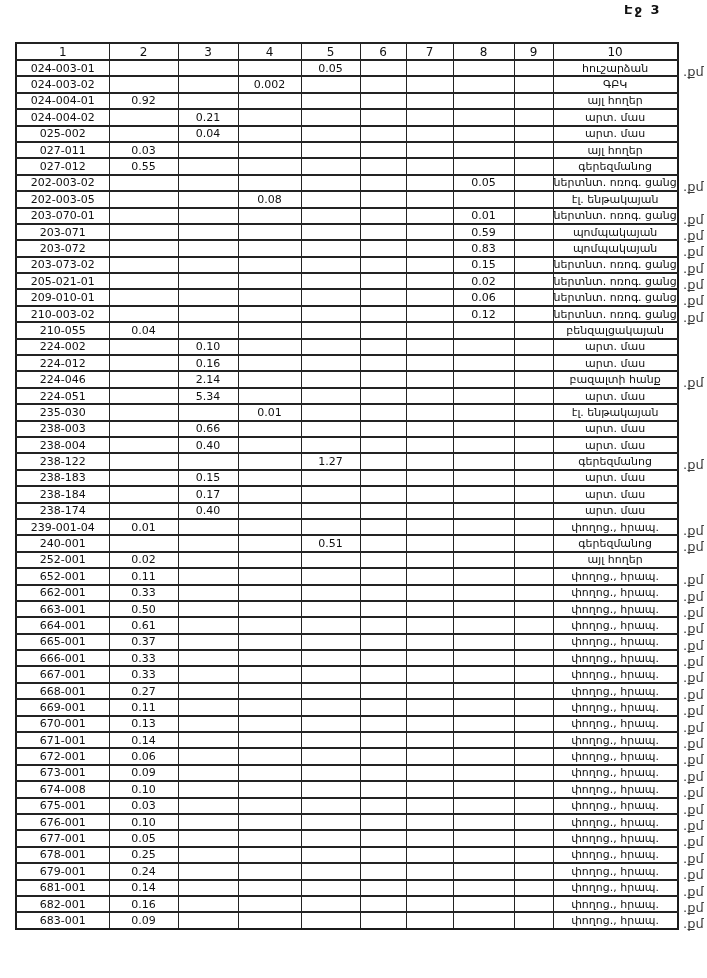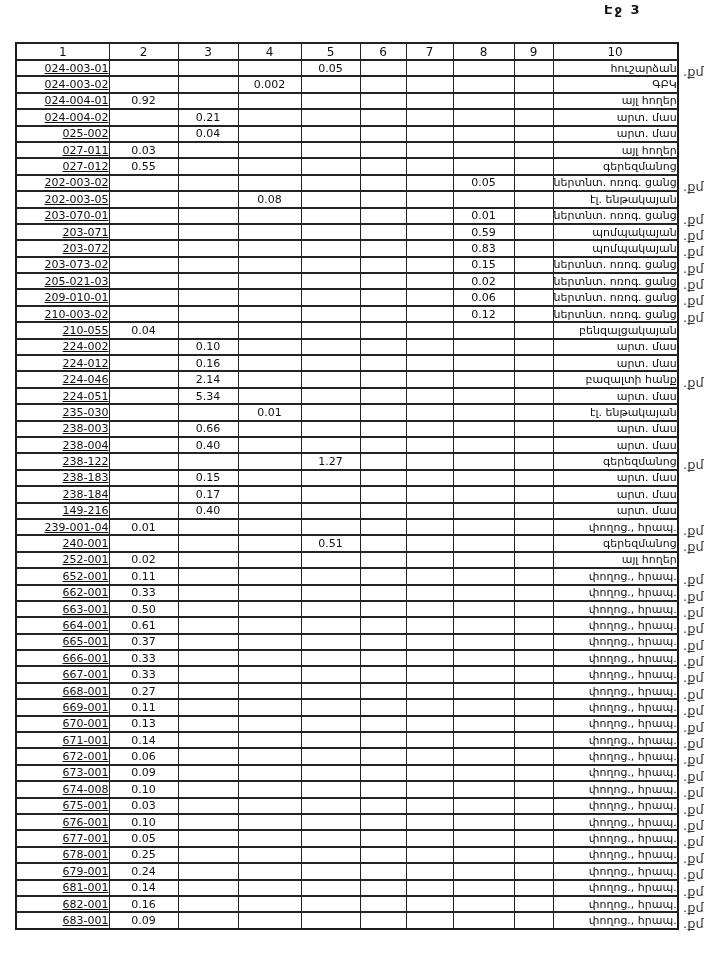--- a/index.html
+++ b/index.html
@@ -1,43 +1,43 @@
 <!DOCTYPE html>
 <html><head>
 <meta charset="utf-8">
 <style>
   html,body{margin:0;padding:0;}
   body{
     width:707px;height:978px;position:relative;background:#ffffff;
     font-family:"DejaVu Sans", sans-serif;color:#141414;overflow:hidden;
   }
   .page-label{
-    position:absolute;top:2px;left:604px;
+    position:absolute;top:2px;left:624px;
     font-size:13px;font-weight:bold;letter-spacing:2px;color:#111;
   }
   table.sheet{
     position:absolute;left:15px;top:42px;
     border-collapse:collapse;table-layout:fixed;
     border:2px solid #1b1b1b;
   }
   table.sheet th, table.sheet td{
     border:1px solid #232323;
     border-top-width:2px;
     padding:0;margin:0;overflow:visible;white-space:nowrap;
     font-weight:normal;
   }
   table.sheet th{
     height:15px;font-size:12px;text-align:center;vertical-align:middle;color:#101010;
   }
   table.sheet td{
     height:14.4px;font-size:11px;vertical-align:middle;color:#101010;
   }
-  td.c-code{text-align:right;padding-left:4px;text-decoration:underline;}
+  td.c-code{text-align:center;padding-left:4px;}
   td.c-val{text-align:center;}
-  td.c-desc{text-align:right;padding-left:3px;position:relative;}
+  td.c-desc{text-align:center;padding-left:3px;position:relative;}
   span.margin-note{
     position:absolute;right:-27px;top:3px;
     font-size:13px;color:#3a3a3a;letter-spacing:0px;
   }
 </style>
 </head>
 <body>
 
 <div class="page-label">Էջ 3</div>
 
@@ -219,21 +219,21 @@
         <td class="c-val"></td>
         <td class="c-val"></td>
         <td class="c-val"></td>
         <td class="c-val"></td>
         <td class="c-val"></td>
         <td class="c-val">0.15</td>
         <td class="c-val"></td>
         <td class="c-desc">ներտնտ. ոռոգ. ցանց<span class="margin-note">.քմ</span></td>
       </tr>
       <tr>
-        <td class="c-code">205-021-03</td>
+        <td class="c-code">205-021-01</td>
         <td class="c-val"></td>
         <td class="c-val"></td>
         <td class="c-val"></td>
         <td class="c-val"></td>
         <td class="c-val"></td>
         <td class="c-val"></td>
         <td class="c-val">0.02</td>
         <td class="c-val"></td>
         <td class="c-desc">ներտնտ. ոռոգ. ցանց<span class="margin-note">.քմ</span></td>
       </tr>
@@ -387,21 +387,21 @@
         <td class="c-val">0.17</td>
         <td class="c-val"></td>
         <td class="c-val"></td>
         <td class="c-val"></td>
         <td class="c-val"></td>
         <td class="c-val"></td>
         <td class="c-val"></td>
         <td class="c-desc">արտ. մաս</td>
       </tr>
       <tr>
-        <td class="c-code">149-216</td>
+        <td class="c-code">238-174</td>
         <td class="c-val"></td>
         <td class="c-val">0.40</td>
         <td class="c-val"></td>
         <td class="c-val"></td>
         <td class="c-val"></td>
         <td class="c-val"></td>
         <td class="c-val"></td>
         <td class="c-val"></td>
         <td class="c-desc">արտ. մաս</td>
       </tr>

